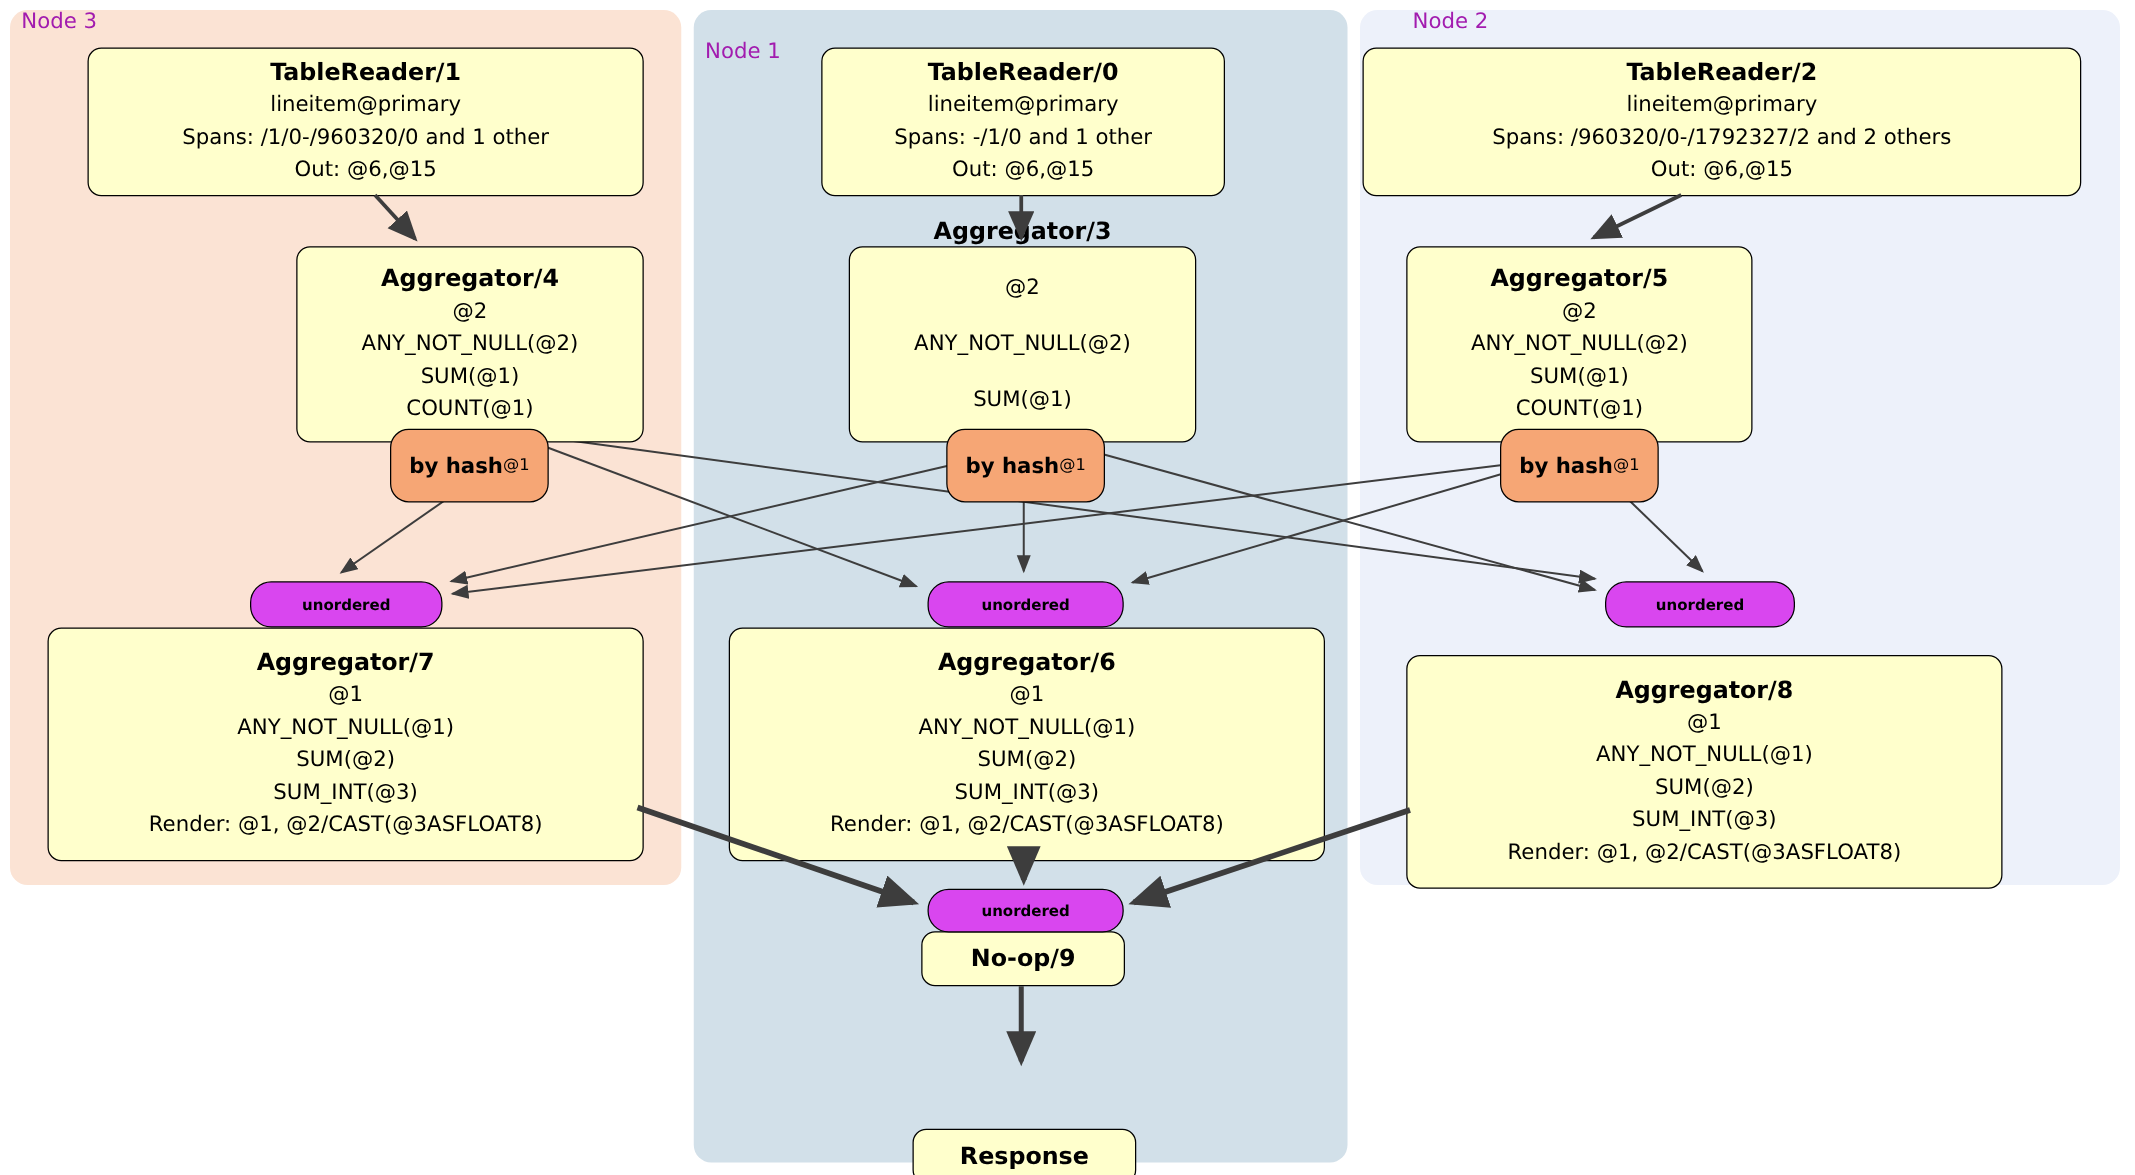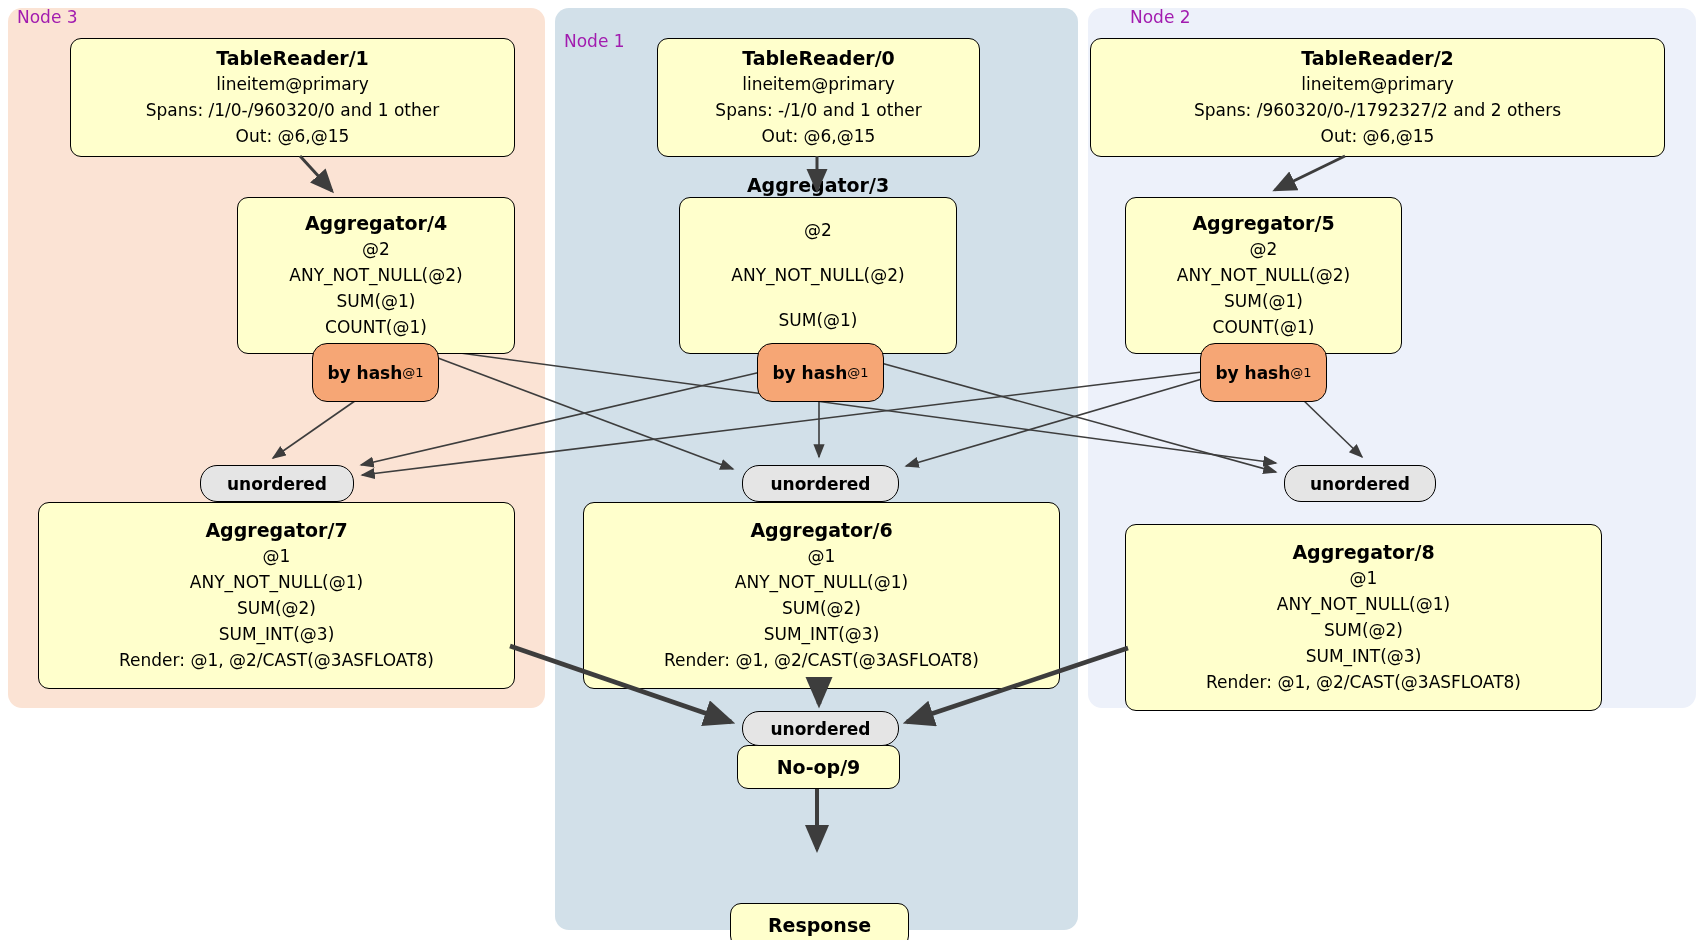--- a/index.html
+++ b/index.html
@@ -74,29 +74,29 @@
     font-weight: bold;
     font-size: 17px;
     line-height: 20px;
   }
   .router .rdetail {
     font-size: 13px;
     line-height: 16px;
   }
   .sync {
     position: absolute;
-    background: #e5e5e5;
+    background: #d946ef;
     border: 1.7px solid #000;
     border-radius: 17px;
     z-index: 5;
     display: flex;
     align-items: center;
     justify-content: center;
     font-weight: bold;
-    font-size: 17px;
+    font-size: 12px;
   }
 </style>
 </head>
 <body>
 
 <div id="stage">
 
   <div class="region" style="left:8px; top:8px; width:537px; height:700px; background:#fbe3d4;"></div>
   <div class="region" style="left:555px; top:8px; width:523px; height:922px; background:#d2e0e9;"></div>
   <div class="region" style="left:1088px; top:8px; width:608px; height:700px; background:#edf1fa;"></div>

